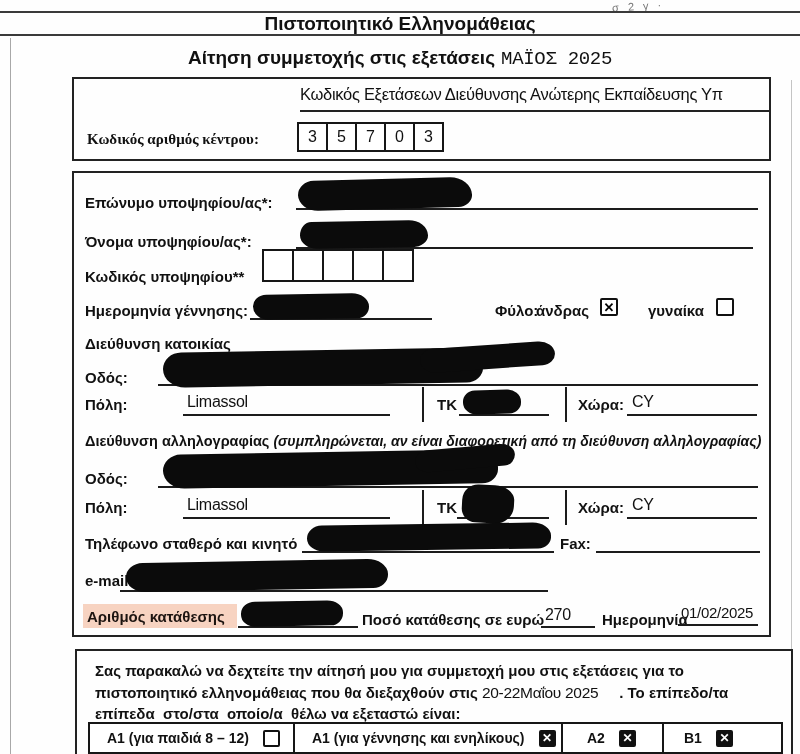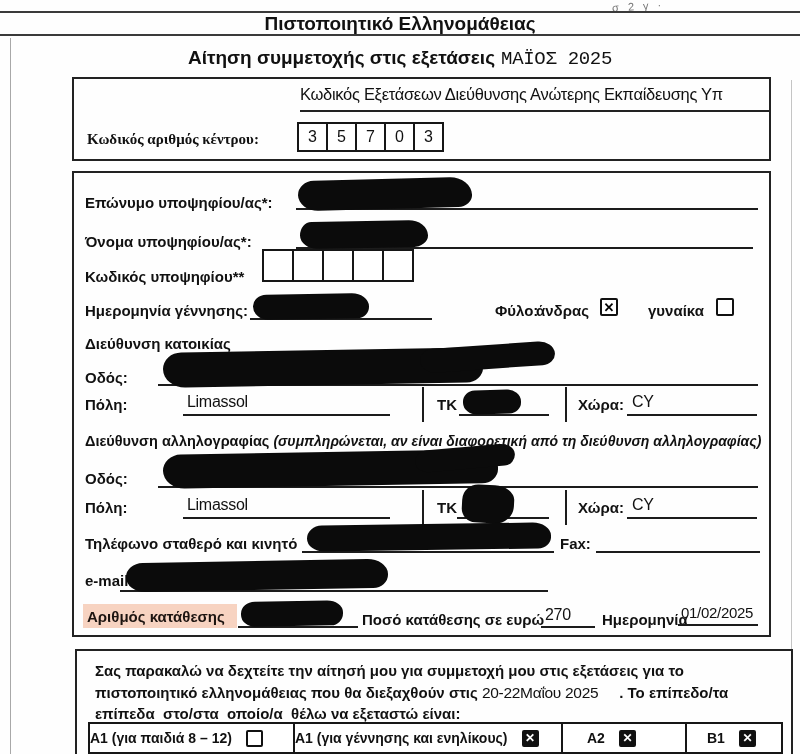--- a/index.html
+++ b/index.html
@@ -33,24 +33,24 @@
         display:flex; align-items:center; justify-content:center;
         font-weight:bold; font-size:13px; line-height:1; border-radius:2px; color:#000; }
   .cb.x::after { content:"✕"; }
   .note { font-weight:bold; font-style:italic; font-size:14px; }
   .hl { position:absolute; left:83px; top:604px; width:154px; height:24px; background:#f7d3c1; }
   .para { position:absolute; left:95px; top:660px; font-weight:bold; font-size:15px;
           line-height:21.5px; white-space:nowrap; }
   .para .val { font-size:15.5px; }
   .lvltable { position:absolute; left:88px; top:722px; width:695px; border:2px solid #161616; background:#fff; }
   .lvlrow { display:flex; height:30px; border-bottom:2px solid #161616; }
-  .lvlcell { display:flex; align-items:center; padding-left:0;
+  .lvlcell { display:flex; align-items:center; padding-left:17px;
              border-right:2px solid #161616; font-weight:bold; font-size:14px; white-space:nowrap; }
   .lvlcell.c1 { width:205px; } .lvlcell.c2 { width:268px; }
-  .lvlcell.c3 { width:124px; } .lvlcell.c4 { flex:1; border-right:none; }
+  .lvlcell.c3 { width:101px; } .lvlcell.c4 { flex:1; border-right:none; }
   .lvlcell .cb { position:static; width:17px; height:17px; margin-left:14px; flex:none; font-size:12px; }
   .lvlcell .cb.x { background:#101010; color:#fff; }
   .clipval { position:absolute; overflow:hidden; white-space:nowrap; border-bottom:2px solid #222; }
 </style>
 </head>
 <body>
 
 <div class="page">
 
   <div class="scanline" style="left:10px; top:38px; height:716px;"></div>

